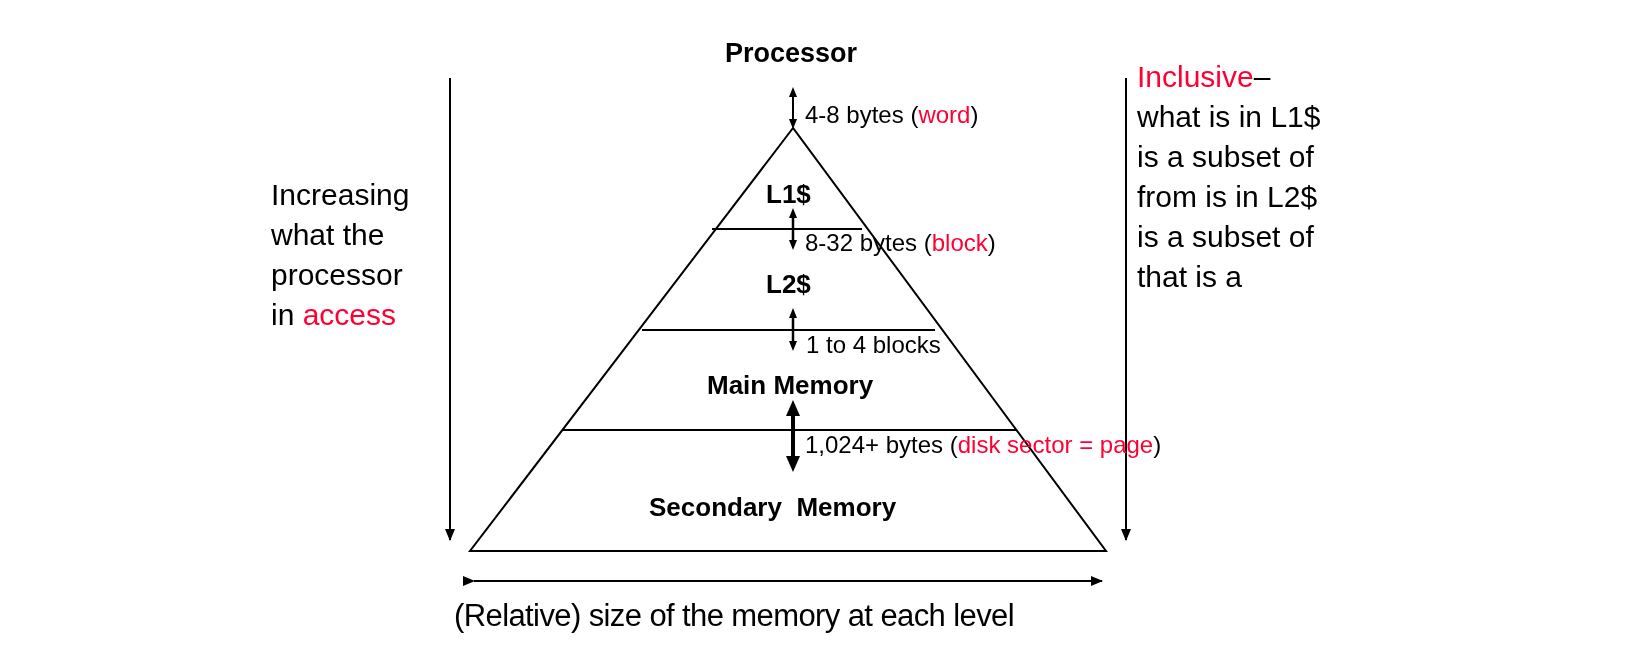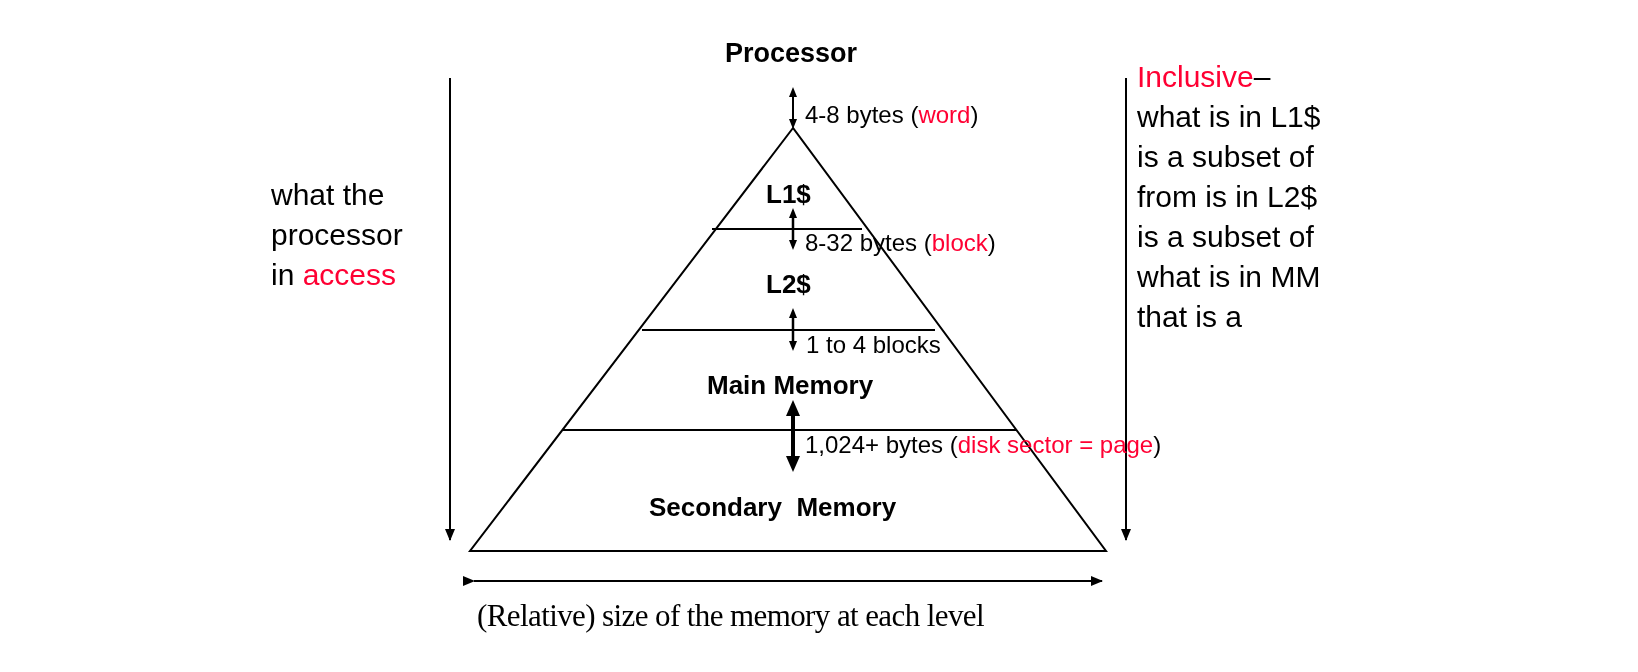--- a/index.html
+++ b/index.html
@@ -59,28 +59,28 @@
   <span>8-32 bytes (</span><span class="red">block</span><span>)</span>
 </div>
 <div class="txt transfer" style="left:806px; top:333px;">
   <span>1 to 4 blocks</span>
 </div>
 <div class="txt transfer" style="left:805px; top:433px;">
   <span>1,024+ bytes (</span><span class="red">disk sector = page</span><span>)</span>
 </div>
 
 <div class="txt side" style="left:271px; top:175px;">
+  <div>Increasing</div>
   <div>what the</div>
   <div>processor</div>
   <div><span>in </span><span class="red">access</span></div>
 </div>
 
 <div class="txt side" style="left:1137px; top:57px;">
   <div><span class="red">Inclusive</span><span>–</span></div>
   <div>what is in L1$</div>
   <div>is a subset of</div>
   <div>from is in L2$</div>
   <div>is a subset of</div>
-  <div>what is in MM</div>
   <div>that is a</div>
 </div>
 
-<div class="txt caption" style="left:477px; top:600px;font-family:Liberation Serif, serif;">(Relative) size of the memory at each level</div>
+<div class="txt caption" style="left:454px; top:600px;">(Relative) size of the memory at each level</div>
 
 </body></html>

